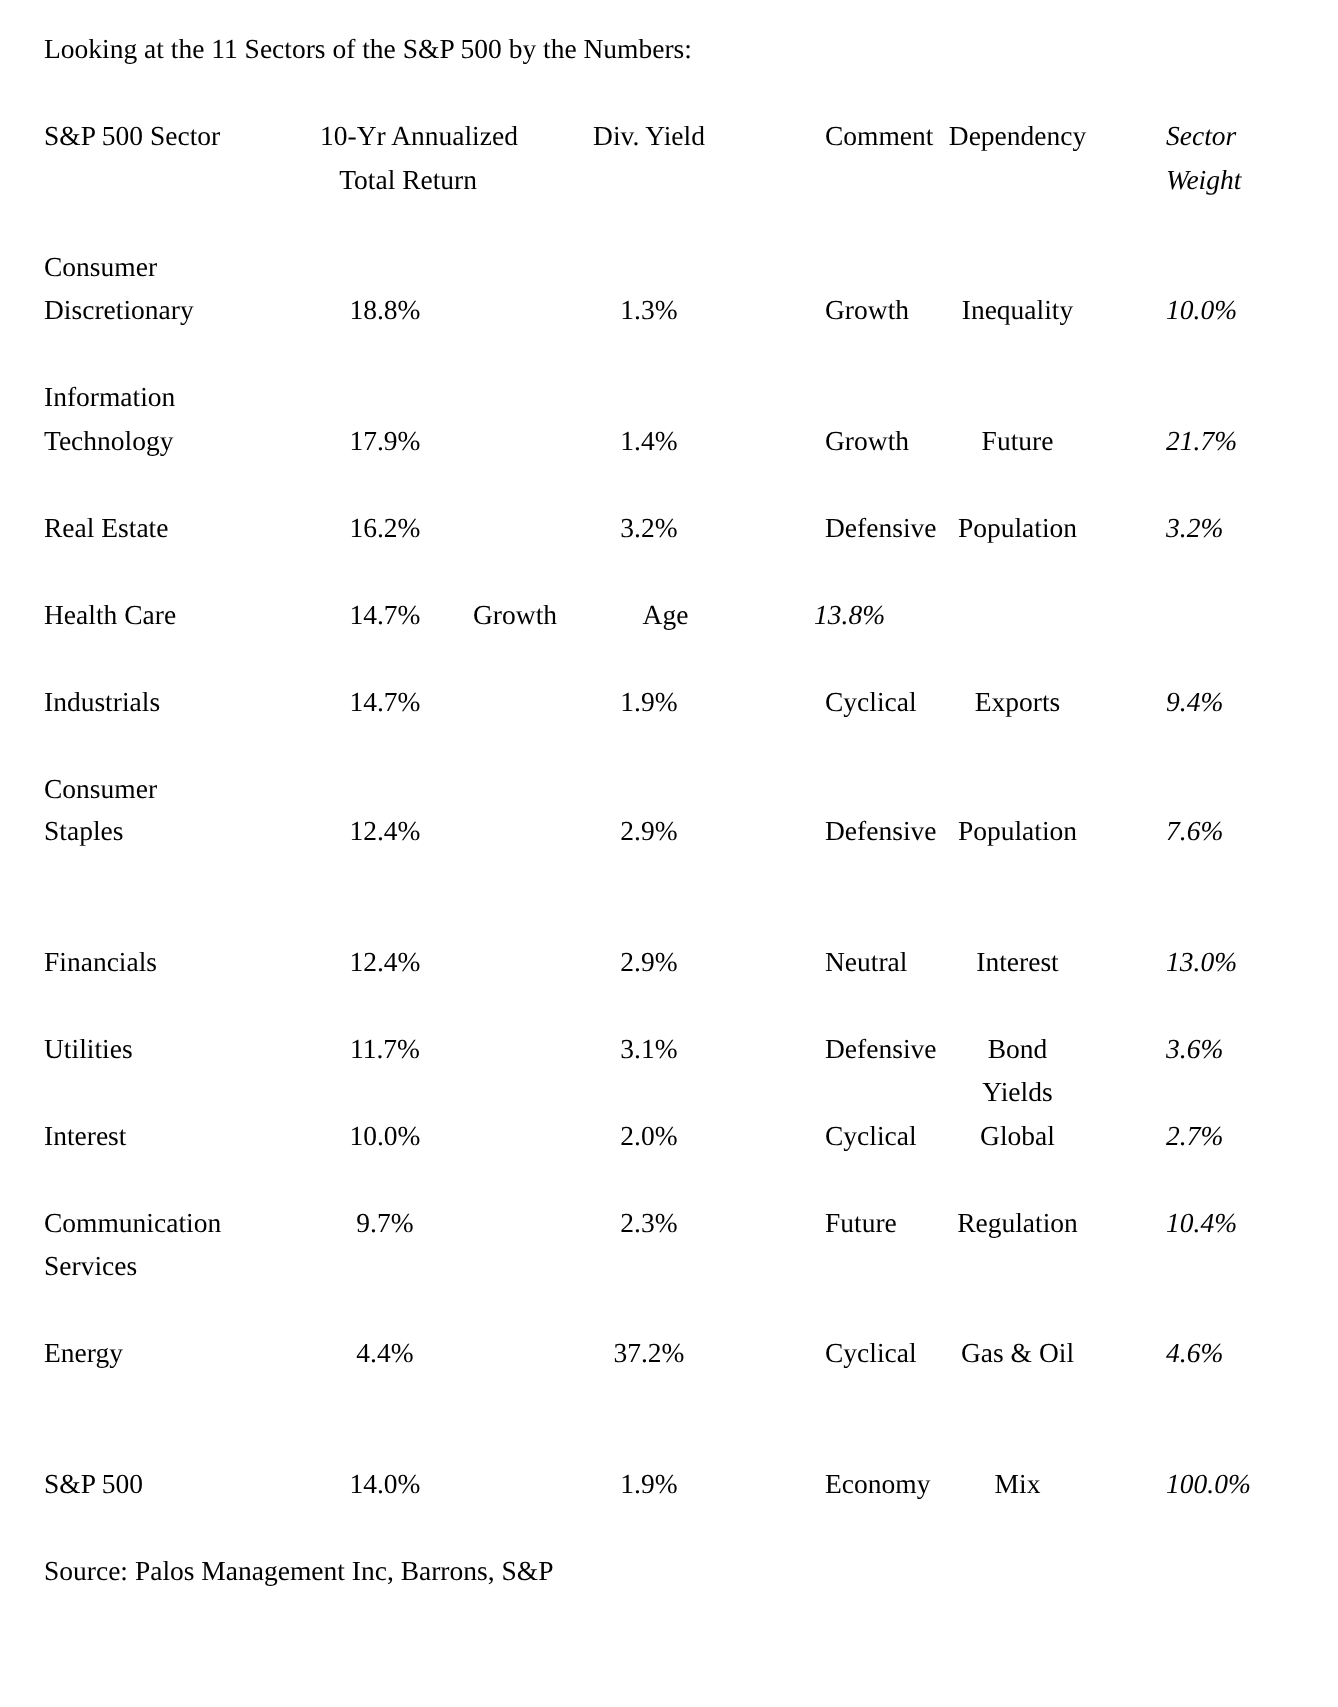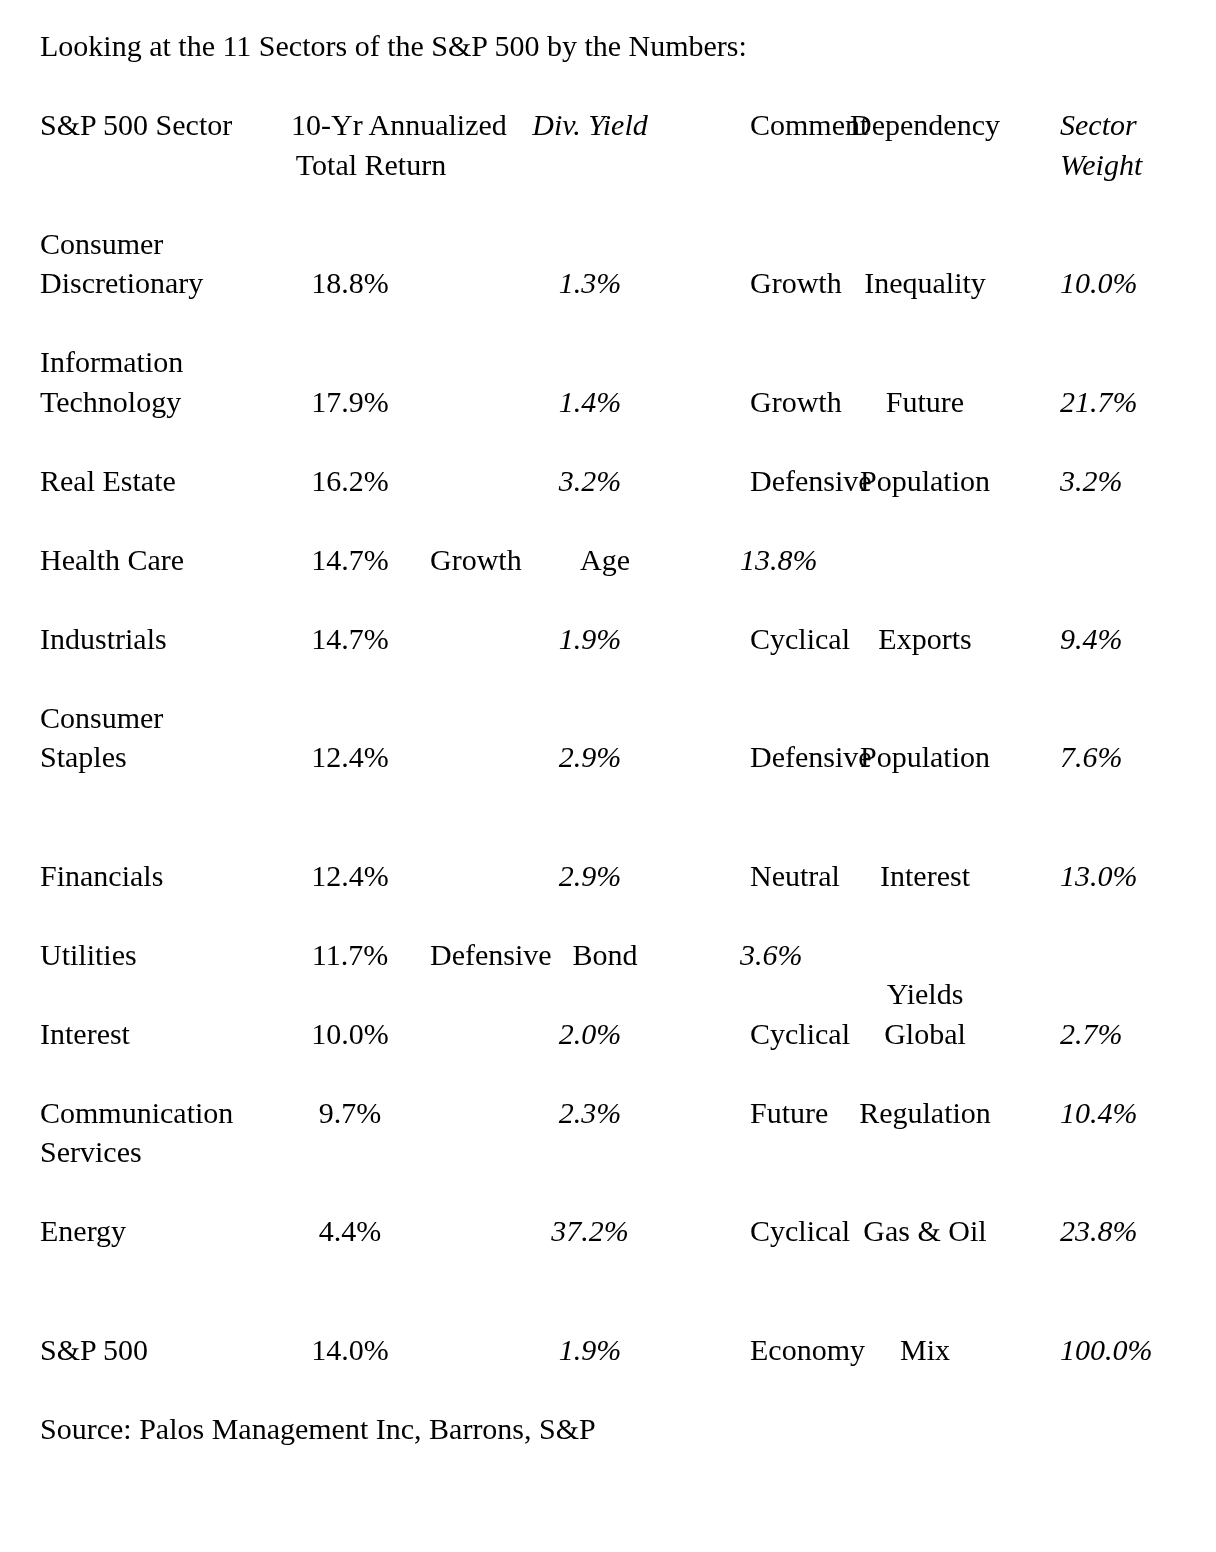--- a/index.html
+++ b/index.html
@@ -6,33 +6,33 @@
   body {
     width: 1216px;
     height: 1552px;
     background: #ffffff;
     color: #000000;
     font-family: "Liberation Serif", serif;
     overflow: hidden;
   }
   .page {
     padding-top: 26px;
-    font-size: 30px;
+    font-size: 25px;
     line-height: 39.5px;
   }
   .line {
     display: flex;
     height: 39.5px;
     padding-left: 40px;
   }
   .spacer { height: 39.5px; }
   .c { flex: 0 0 auto; white-space: nowrap; }
   .c1 { width: 230px; text-align: left; }
   .c2 { width: 160px; text-align: center; }
-  .c3 { width: 320px; text-align: center; font-style: italic; }
+  .c3 { width: 320px; text-align: center; }
   .c4 { width: 40px;  text-align: center; }
   .c5 { width: 270px; text-align: center; }
   .c6 { width: 36px;  text-align: center; font-style: italic; }
   
   .header-line .c2 { transform: translateX(21px); }
 </style>
 </head>
 <body style="background: rgb(255, 255, 255); color: rgb(0, 0, 0);">
 
 <div class="page">
@@ -161,20 +161,21 @@
           <div class="c c4">Neutral</div>
           <div class="c c5">Interest</div>
           <div class="c c6">13.0%</div>
         </div>
       </div>
       <div class="spacer"></div>
       <div>
         <div class="line">
           <div class="c c1">Utilities</div>
           <div class="c c2">11.7%</div>
+          <div class="c c3">3.1%</div>
           <div class="c c4">Defensive</div>
           <div class="c c5">Bond</div>
           <div class="c c6">3.6%</div>
         </div>
         <div class="line">
           <div class="c c1"></div>
           <div class="c c2"></div>
           <div class="c c3"></div>
           <div class="c c4"></div>
           <div class="c c5">Yields</div>
@@ -211,21 +212,21 @@
         </div>
       </div>
       <div class="spacer"></div>
       <div>
         <div class="line">
           <div class="c c1">Energy</div>
           <div class="c c2">4.4%</div>
           <div class="c c3">37.2%</div>
           <div class="c c4">Cyclical</div>
           <div class="c c5">Gas &amp; Oil</div>
-          <div class="c c6">23.8%</div>
+          <div class="c c6">4.6%</div>
         </div>
       </div>
       <div class="spacer"></div>
       <div class="spacer"></div>
       <div>
         <div class="line">
           <div class="c c1">S&amp;P 500</div>
           <div class="c c2">14.0%</div>
           <div class="c c3">1.9%</div>
           <div class="c c4">Economy</div>

